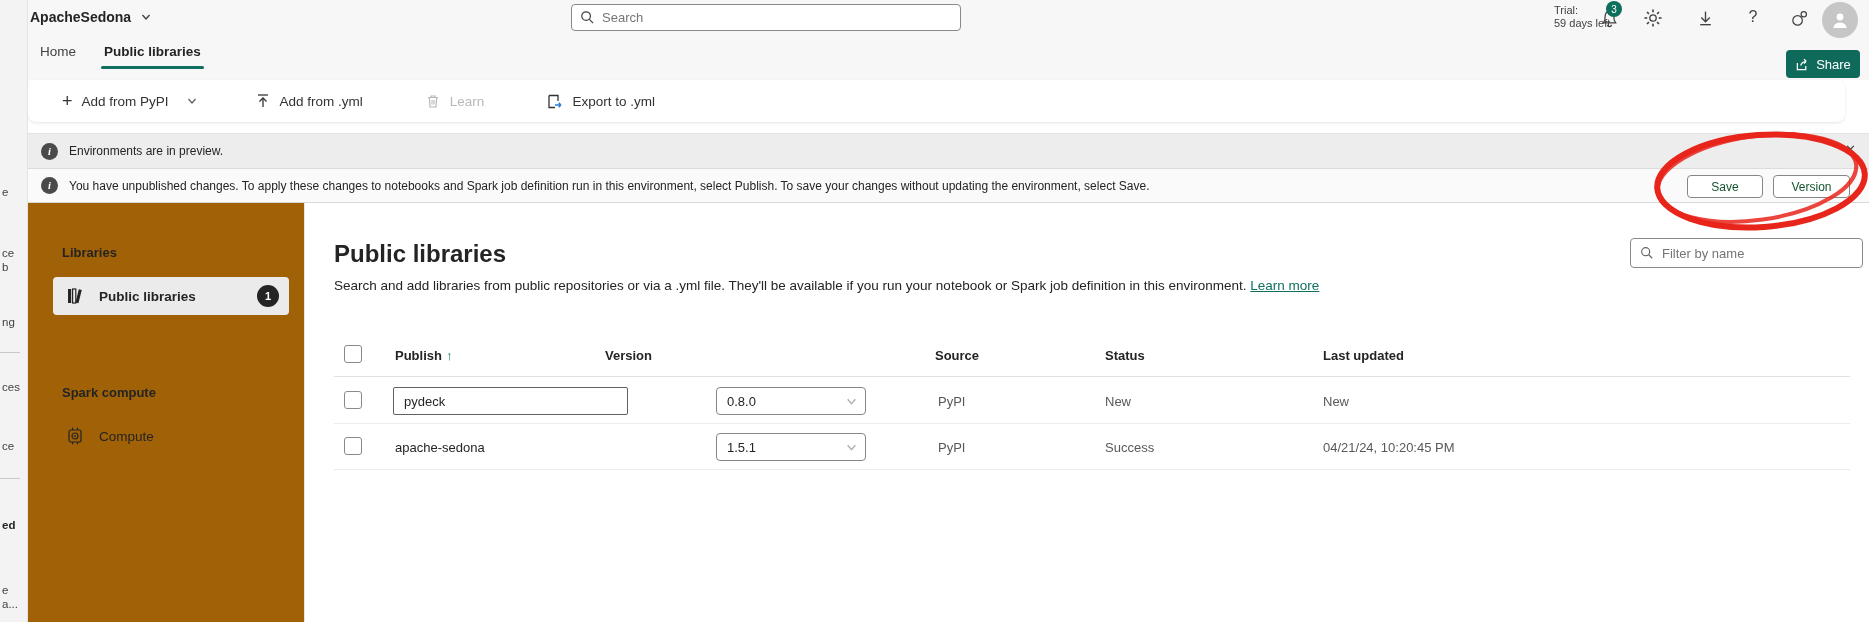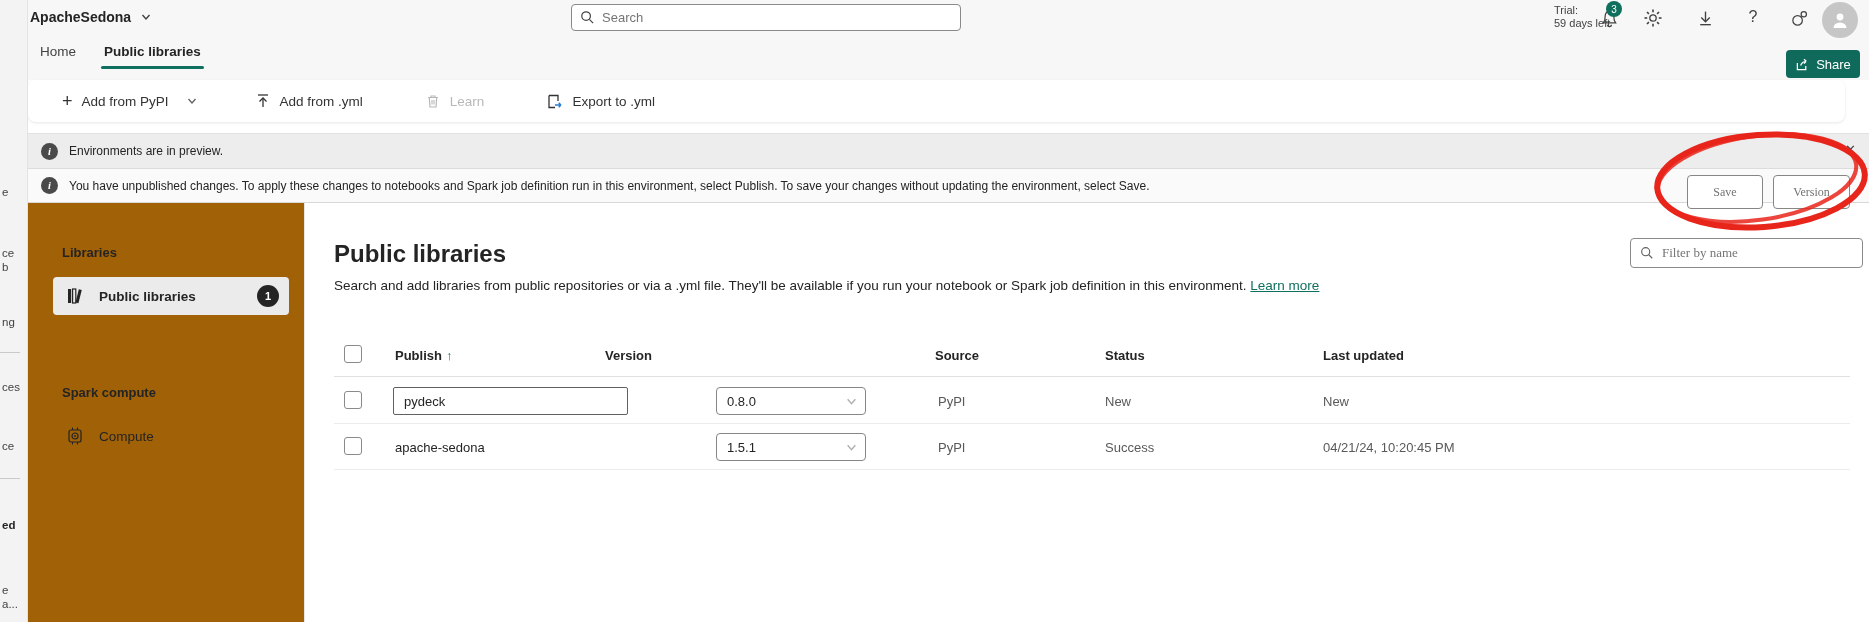--- a/index.html
+++ b/index.html
@@ -39,38 +39,38 @@
   .tb-item.disabled { color:#b8b8b8; cursor:default; }
   .tb-split { padding:6px 6px; margin-left:-6px; color:#616161; cursor:pointer; }
   .tb-gap { width:26px; }
 
   
   .banner1 { left:28px; top:133px; width:1841px; height:36px; background:#ededed; border-top:1px solid #e2e2e2; border-bottom:1px solid #dcdcdc; display:flex; align-items:center; padding-left:13px; gap:11px; z-index:2; }
   .banner2 { left:28px; top:169px; width:1841px; height:34px; background:#fafafa; border-bottom:1px solid #d8d8d8; display:flex; align-items:center; padding-left:13px; gap:11px; z-index:2; }
   .banner-text { font-size:12px; color:#242424; }
   .info-ic { width:17px; height:17px; border-radius:50%; background:#4a4a4a; color:#fff; font-size:10.5px; font-weight:bold; display:flex; align-items:center; justify-content:center; flex:0 0 auto; font-family:"Liberation Serif",serif; font-style:italic; }
   .close-x { position:absolute; right:13px; top:9px; font-size:13px; color:#424242; cursor:pointer; line-height:1; }
-  .bn-btn { position:absolute; top:6px; height:34px; background:#fff; border:1px solid #868686; border-radius:4px; font-size:12px; color:#737373; cursor:pointer; font-family:Liberation Serif, serif; }
+  .bn-btn { position:absolute; top:6px; height:23px; background:#fff; border:1px solid #868686; border-radius:4px; font-size:12px; color:#14532d; cursor:pointer; font-family:Liberation Sans, sans-serif; }
   .bn-save { right:106px; width:76px; }
   .bn-publish { right:19px; width:77px; }
 
   
   .sidebar { left:28px; top:203px; width:277px; height:419px; background:#a16207; border-right:1px solid #e6e6e6; z-index:2; }
   .sb-header { position:absolute; left:34px; font-size:13px; font-weight:600; color:#242424; }
   .sb-item { position:absolute; left:25px; width:236px; height:38px; border-radius:4px; display:flex; align-items:center; padding-left:12px; gap:14px; font-size:13.5px; color:#242424; cursor:pointer; }
   .sb-item.selected { background:#ebebeb; font-weight:600; }
   .sb-badge { position:absolute; right:10px; width:22px; height:22px; border-radius:50%; background:#242424; color:#fff; font-size:11px; display:flex; align-items:center; justify-content:center; }
   .sb-ic { width:20px; height:20px; flex:0 0 auto; color:#242424; }
 
   
   .main-title { left:334px; top:240px; font-size:24px; font-weight:600; color:#242424; z-index:2; }
   .main-desc { left:334px; top:278px; font-size:13.5px; color:#242424; z-index:2; }
   .learnmore { color:#0f705f; text-decoration:underline; cursor:pointer; }
   .filterbox { left:1630px; top:238px; width:233px; height:30px; background:#fff; border:1px solid #8a8a8a; border-radius:4px; display:flex; align-items:center; padding:0 9px; gap:8px; z-index:2; color:#616161; }
-  .filterbox input { border:none; outline:none; background:transparent; font-size:13px; color:#616161; width:180px; font-family:Liberation Serif, serif; }
+  .filterbox input { border:none; outline:none; background:transparent; font-size:13px; color:#616161; width:180px; font-family:Liberation Sans, sans-serif; }
 
   
   .thead { left:334px; top:340px; width:1516px; height:37px; border-bottom:1px solid #e0e0e0; z-index:2; }
   .th { position:absolute; top:8px; font-size:13px; font-weight:600; color:#242424; }
   .row { left:334px; width:1516px; z-index:2; border-bottom:1px solid #ececec; }
   .row1 { top:377px; height:47px; }
   .row2 { top:424px; height:46px; }
   .cell { position:absolute; font-size:13px; color:#595959; }
   .cell.dark { color:#333; }
   .cbx { position:absolute; left:10px; width:18px; height:18px; border:1px solid #8a8a8a; border-radius:3px; background:#fff; cursor:pointer; }

